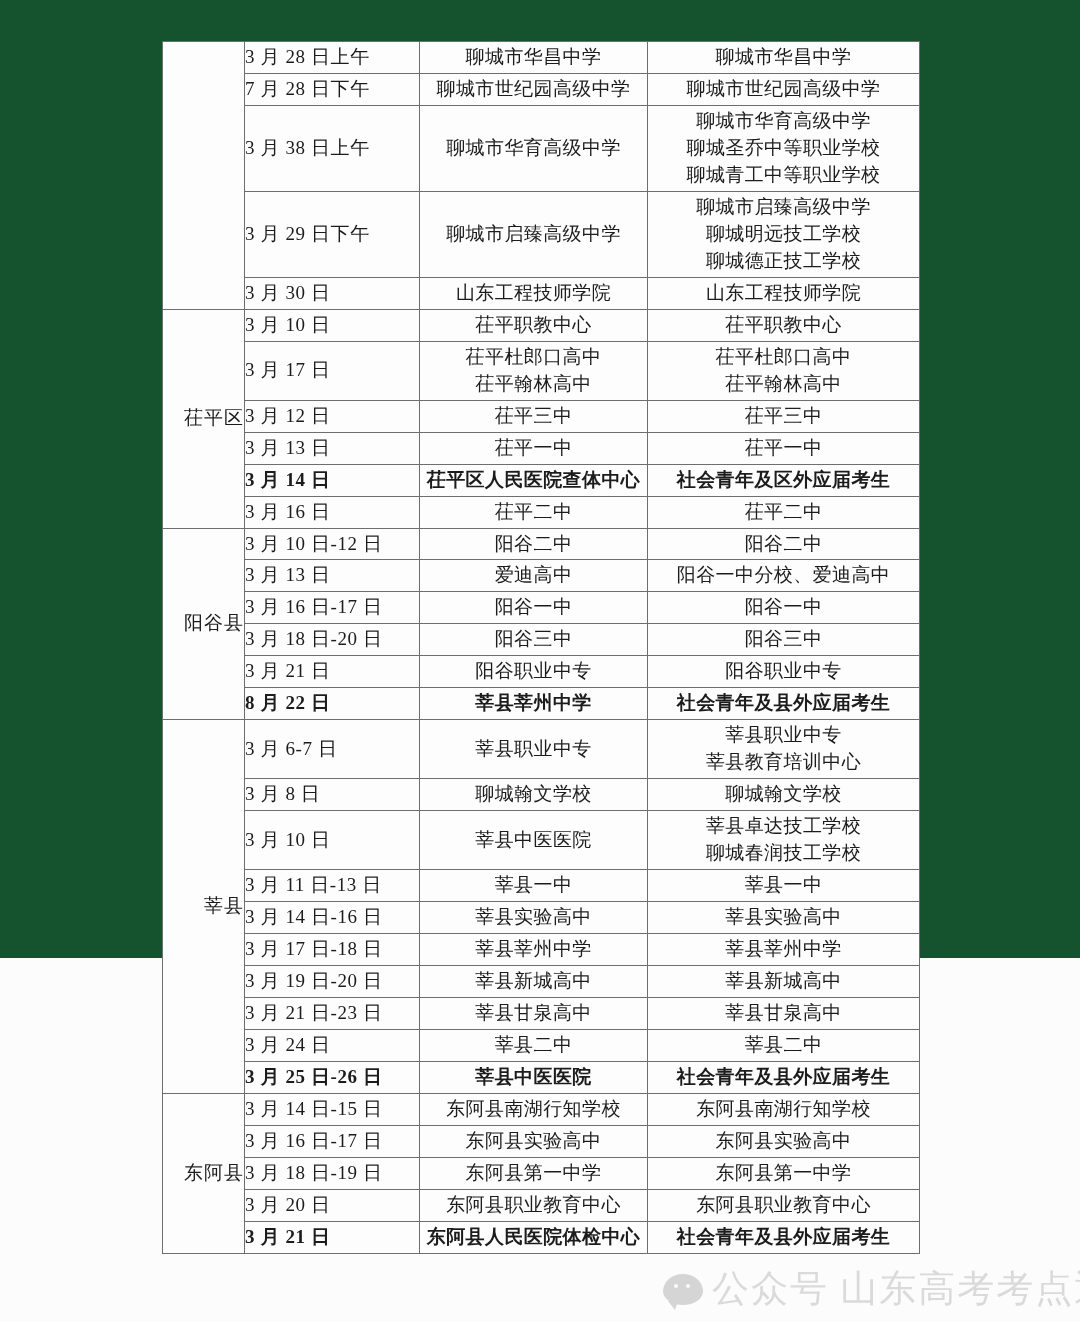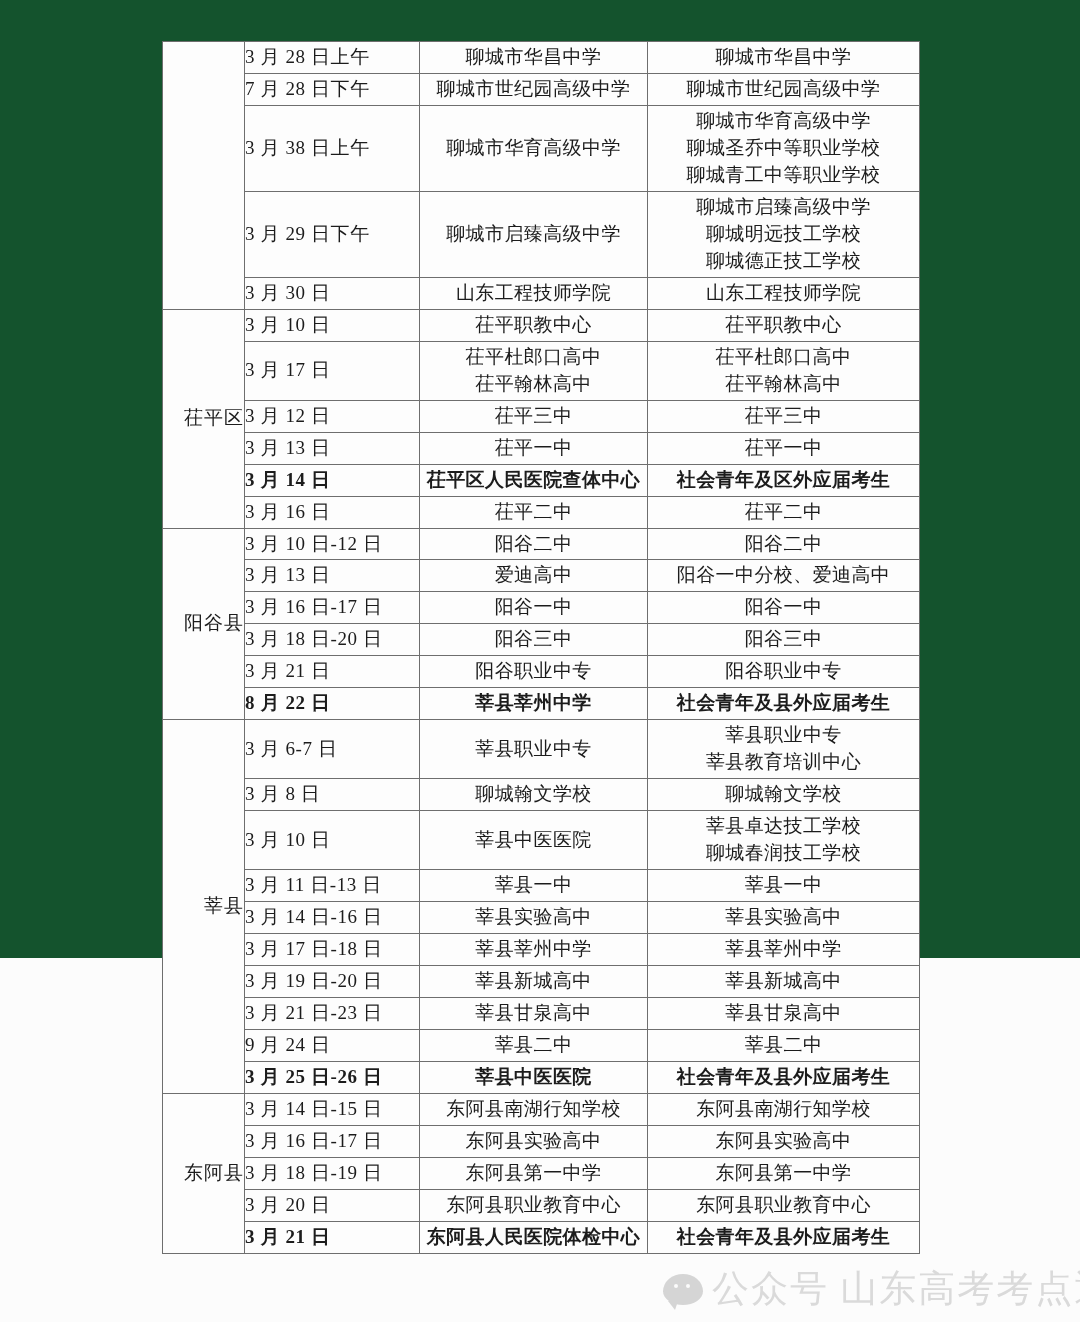--- a/index.html
+++ b/index.html
@@ -370,21 +370,21 @@
         <tr>
           <td class="date-cell">3 月 21 日-23 日</td>
           <td class="place-cell cell-lines">
             <span>莘县甘泉高中</span>
           </td>
           <td class="target-cell cell-lines">
             <span>莘县甘泉高中</span>
           </td>
         </tr>
         <tr>
-          <td class="date-cell">9 月 24 日</td>
+          <td class="date-cell">3 月 24 日</td>
           <td class="place-cell cell-lines">
             <span>莘县二中</span>
           </td>
           <td class="target-cell cell-lines">
             <span>莘县二中</span>
           </td>
         </tr>
         <tr class="highlight-row">
           <td class="date-cell">3 月 25 日-26 日</td>
           <td class="place-cell cell-lines">

